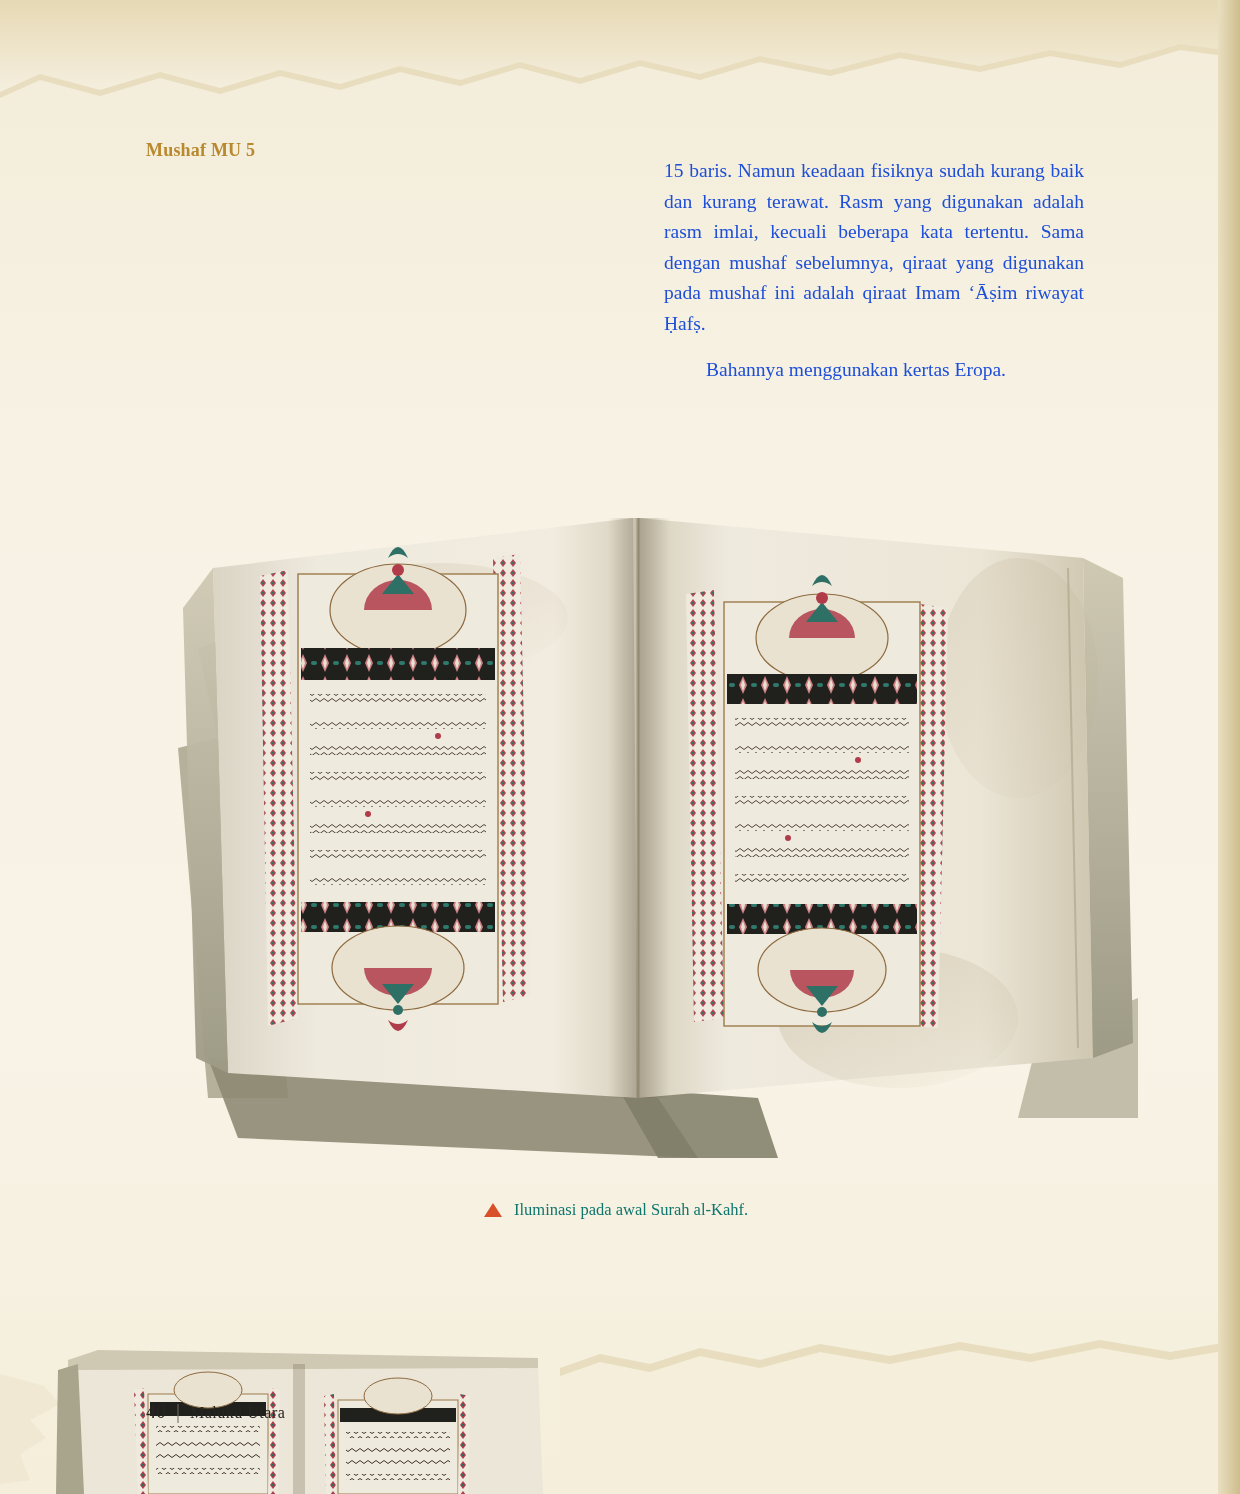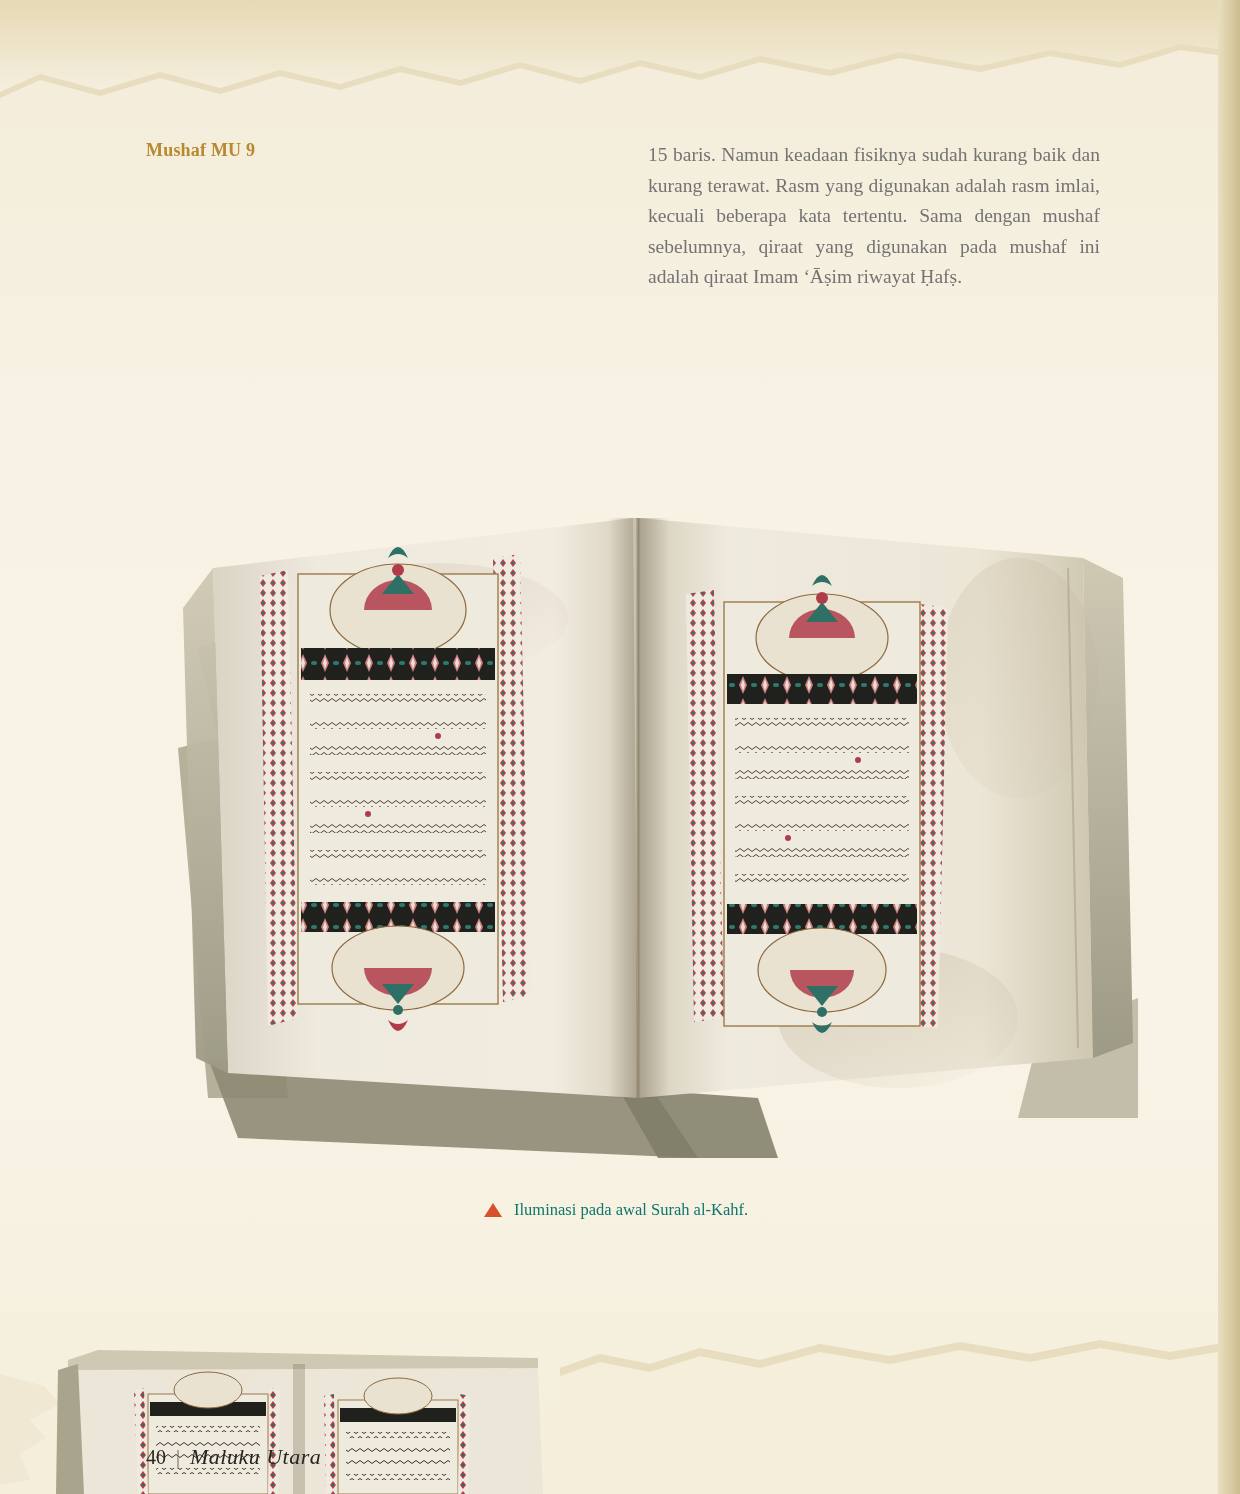--- a/index.html
+++ b/index.html
@@ -62,24 +62,24 @@
 
   .subtitle {
     font-size: 18px;
     font-weight: bold;
     color: #b8892f;
     letter-spacing: .2px;
     margin: 0 0 22px 0;
     font-family: "Liberation Serif", serif;
   }
   .para {
-    margin: 0;
+    margin: 16px;
     font-size: 19.5px;
     line-height: 30.5px;
-    color: #737373;
+    color: #1d4ed8;
     text-align: justify;
     text-justify: inter-word;
     hyphens: manual;
   }
   .para + .para { margin-top: 0; }
   .para-indent { text-indent: 42px; }
 
   
   .photo-wrap {
     position: absolute;
@@ -134,24 +134,22 @@
     top: 1400px;
     display: flex;
     align-items: baseline;
     gap: 10px;
     color: #262522;
     z-index: 30;
   }
   .folio-num { font-size: 20px; }
   .folio-sep { font-size: 20px; color: #8a8madd; color: #6f6b5e; }
   .folio-title {
-    font-size: 22px;
-    font-style: italic;
+    font-size: 16px;
     letter-spacing: .5px;
-    margin-top: 44px;
   }
 </style>
 </head>
 <body>
 
 <div class="page-bg"></div>
 
 <svg class="top-torn" viewBox="0 0 1240 110" preserveAspectRatio="none">
   <defs>
     <linearGradient id="tornGrad" x1="0" y1="0" x2="0" y2="1">
@@ -167,25 +165,26 @@
   <path d="M560,160 L560,34 L600,20 L650,30 L700,14 L760,26 L820,10 L890,22 L960,8 L1030,20 L1100,6 L1170,18 L1240,6 L1240,160 Z" fill="#f4eeda"></path>
   <path d="M560,34 L600,20 L650,30 L700,14 L760,26 L820,10 L890,22 L960,8 L1030,20 L1100,6 L1170,18 L1240,6 L1240,14 L1170,26 L1100,14 L1030,28 L960,16 L890,30 L820,18 L760,34 L700,22 L650,38 L600,28 L560,42 Z" fill="#e2d6b2" opacity=".7"></path>
   <path d="M0,160 L0,150 L30,146 L20,120 L46,104 L30,86 L60,70 L44,52 L0,40 L0,160 Z" fill="#efe7d0" opacity=".9"></path>
 </svg>
 
 <div class="right-strip"></div>
 
 <div class="article">
 
   <div class="col col-left">
-    <h2 class="subtitle">Mushaf MU 9</h2>
+    <h2 class="subtitle">Mushaf MU 5</h2>
   </div>
 
   <div class="col col-right">
     <p class="para">15 baris. Namun keadaan fisiknya sudah kurang baik dan kurang terawat. Rasm yang digunakan adalah rasm imlai, kecuali beberapa kata tertentu. Sama dengan mushaf sebelumnya, qiraat yang digunakan pada mushaf ini adalah qiraat Imam ‘Āṣim riwayat Ḥafṣ.</p>
+    <p class="para para-indent">Bahannya menggunakan kertas Eropa.</p>
   </div>
 
 </div>
 
 <div class="photo-wrap">
   <svg class="photo" viewBox="0 0 1000 660" preserveAspectRatio="none">
     <defs>
       <linearGradient id="pageL" x1="0" y1="0" x2="1" y2="0">
         <stop offset="0%" stop-color="#d9d4c4"></stop>
         <stop offset="25%" stop-color="#efeade"></stop>

